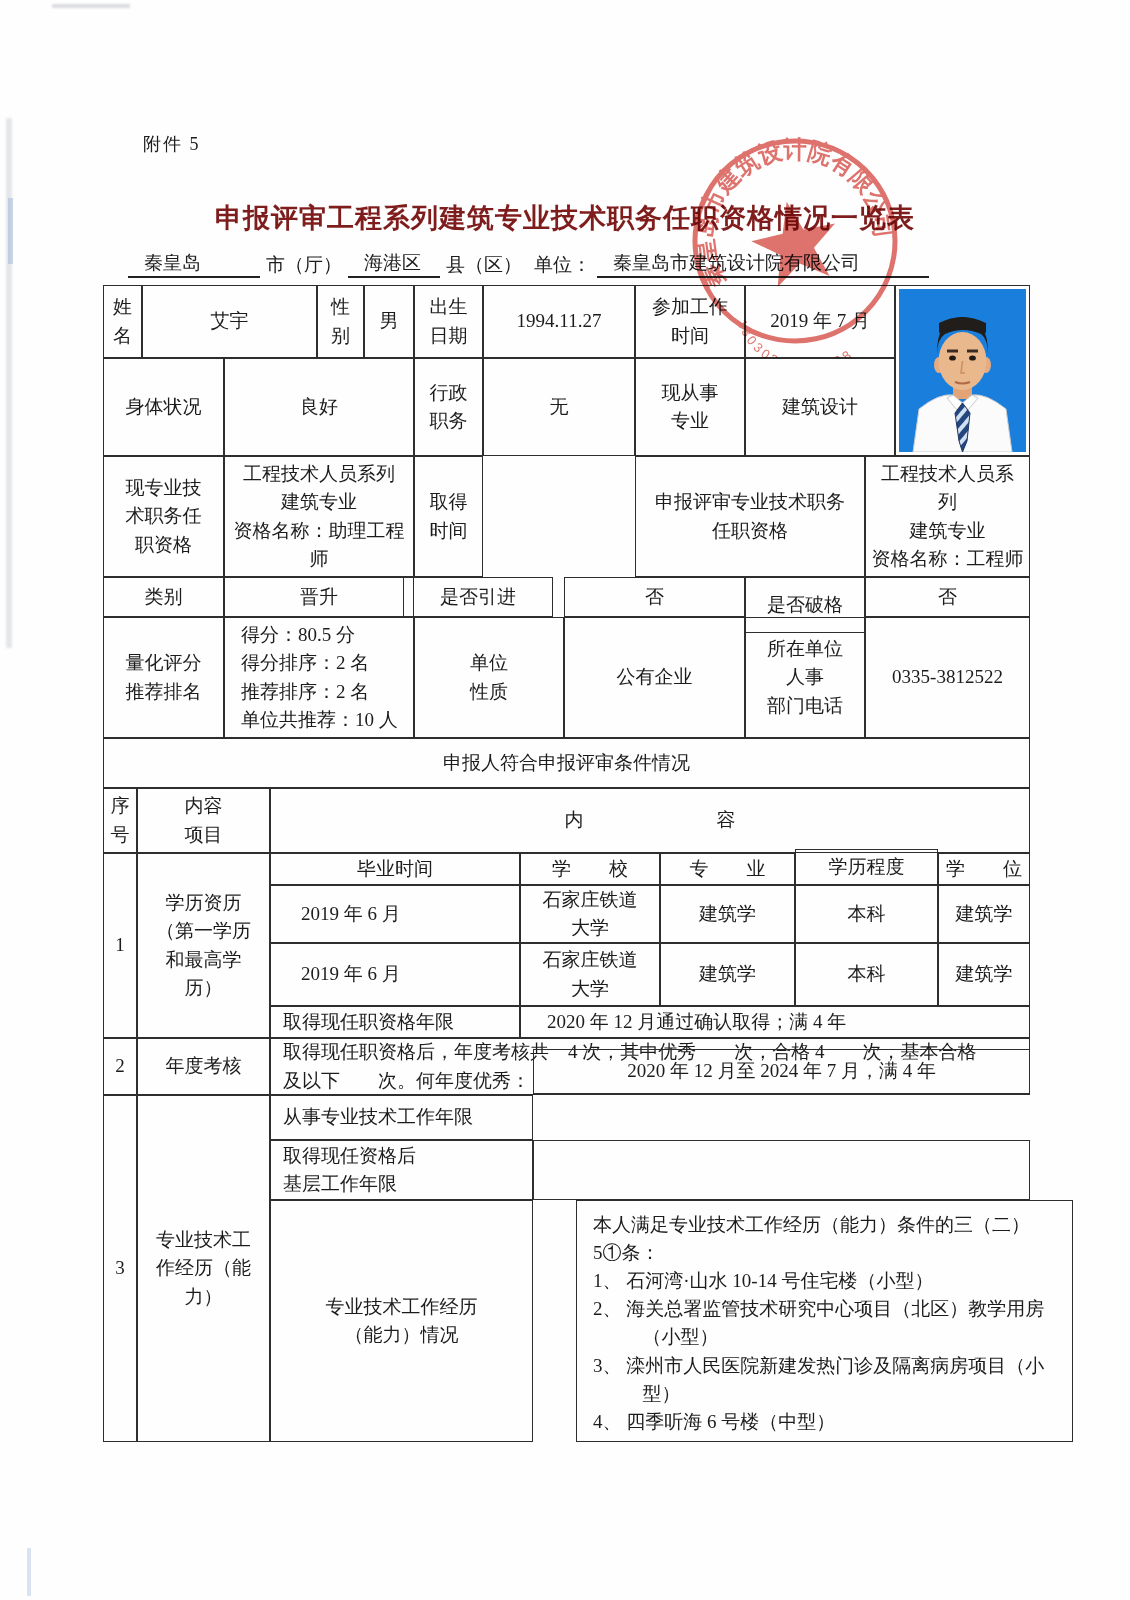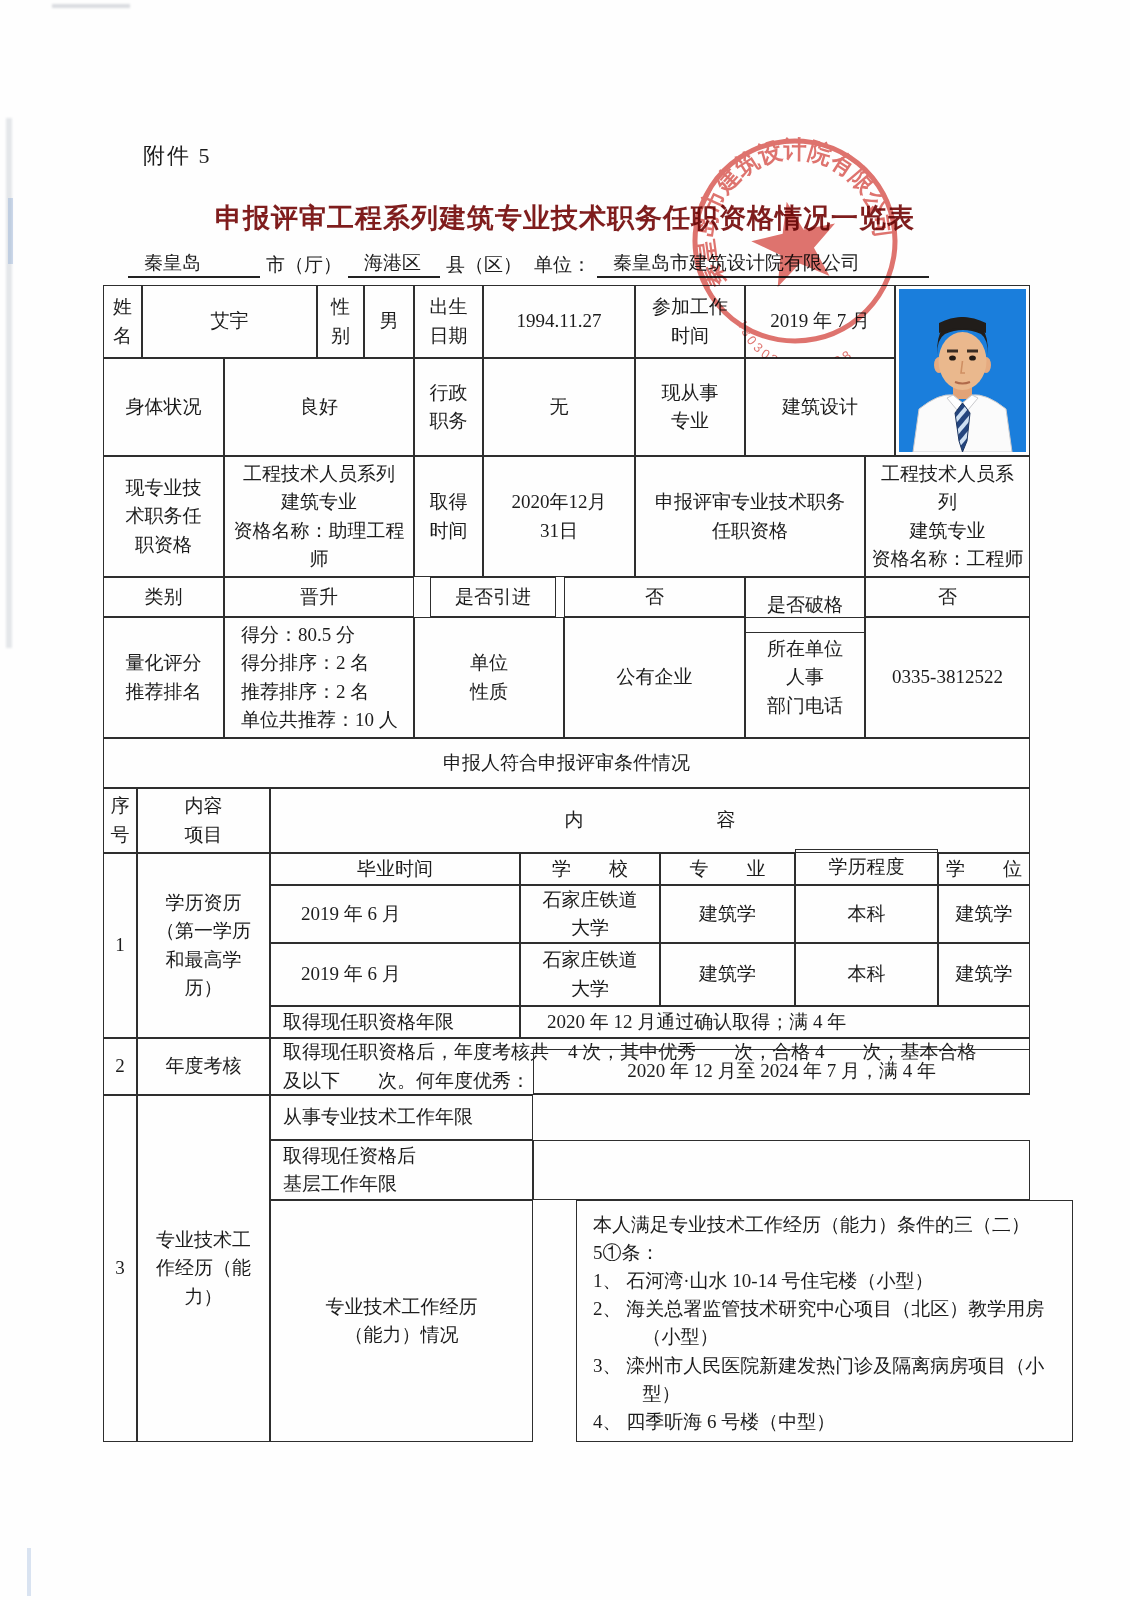--- a/index.html
+++ b/index.html
@@ -1,20 +1,20 @@
 <!DOCTYPE html>
 <html lang="zh"><head>
 <meta charset="utf-8">
 <style>
   html,body{margin:0;padding:0;background:#ffffff;}
   .page{
     position:relative;width:1130px;height:1600px;background:#fefefe;overflow:hidden;
     font-family:"Liberation Serif","DejaVu Serif",serif;color:#1c1c1c;
   }
-  .attachment{position:absolute;left:143px;top:141px;font-size:22px;letter-spacing:2px;}
+  .attachment{position:absolute;left:143px;top:132px;font-size:18px;letter-spacing:2px;}
   .doc-title{
     position:absolute;left:0;top:200px;width:1130px;text-align:center;
     font-family:"Liberation Sans","DejaVu Sans",sans-serif;font-weight:bold;
     font-size:27px;letter-spacing:1px;color:#7f1d1d;
   }
   .filing-line{
     position:absolute;left:128px;top:250px;width:900px;font-size:19px;
     display:flex;align-items:flex-end;white-space:nowrap;
   }
   .u{border-bottom:2px solid #222;padding:0 16px;text-align:left;}
@@ -116,32 +116,30 @@
     <div class="cell" style="left:642px;top:73px;width:150px;height:98px">建筑设计</div>
 
     <div class="cell" style="left:0;top:171px;width:121px;height:121px">现专业技
 术职务任
 职资格</div>
     <div class="cell" style="left:121px;top:171px;width:190px;height:121px">工程技术人员系列
 建筑专业
 资格名称：助理工程师</div>
     <div class="cell" style="left:311px;top:171px;width:69px;height:121px">取得
 时间</div>
-    <div class="cell" style="left:380px;top:171px;width:152px;height:121px">2020年12月
-31日</div>
     <div class="cell" style="left:532px;top:171px;width:230px;height:121px">申报评审专业技术职务
 任职资格</div>
     <div class="cell" style="left:762px;top:171px;width:165px;height:121px">工程技术人员系
 列
 建筑专业
 资格名称：工程师</div>
 
     <div class="cell" style="left:0;top:292px;width:121px;height:40px">类别</div>
     <div class="cell" style="left:121px;top:292px;width:190px;height:40px">晋升</div>
-    <div class="cell" style="left:327px;top:292px;width:126px;height:40px">是否引进</div>
+    <div class="cell" style="left:300px;top:292px;width:150px;height:40px">是否引进</div>
     <div class="cell" style="left:461px;top:292px;width:181px;height:40px">否</div>
     <div class="cell" style="left:642px;top:292px;width:120px;height:56px">是否破格</div>
     <div class="cell" style="left:762px;top:292px;width:165px;height:40px">否</div>
 
     <div class="cell" style="left:0;top:332px;width:121px;height:121px">量化评分
 推荐排名</div>
     <div class="cell scores" style="left:121px;top:332px;width:190px;height:121px">得分：80.5 分
 得分排序：2 名
 推荐排序：2 名
 单位共推荐：10 人</div>

